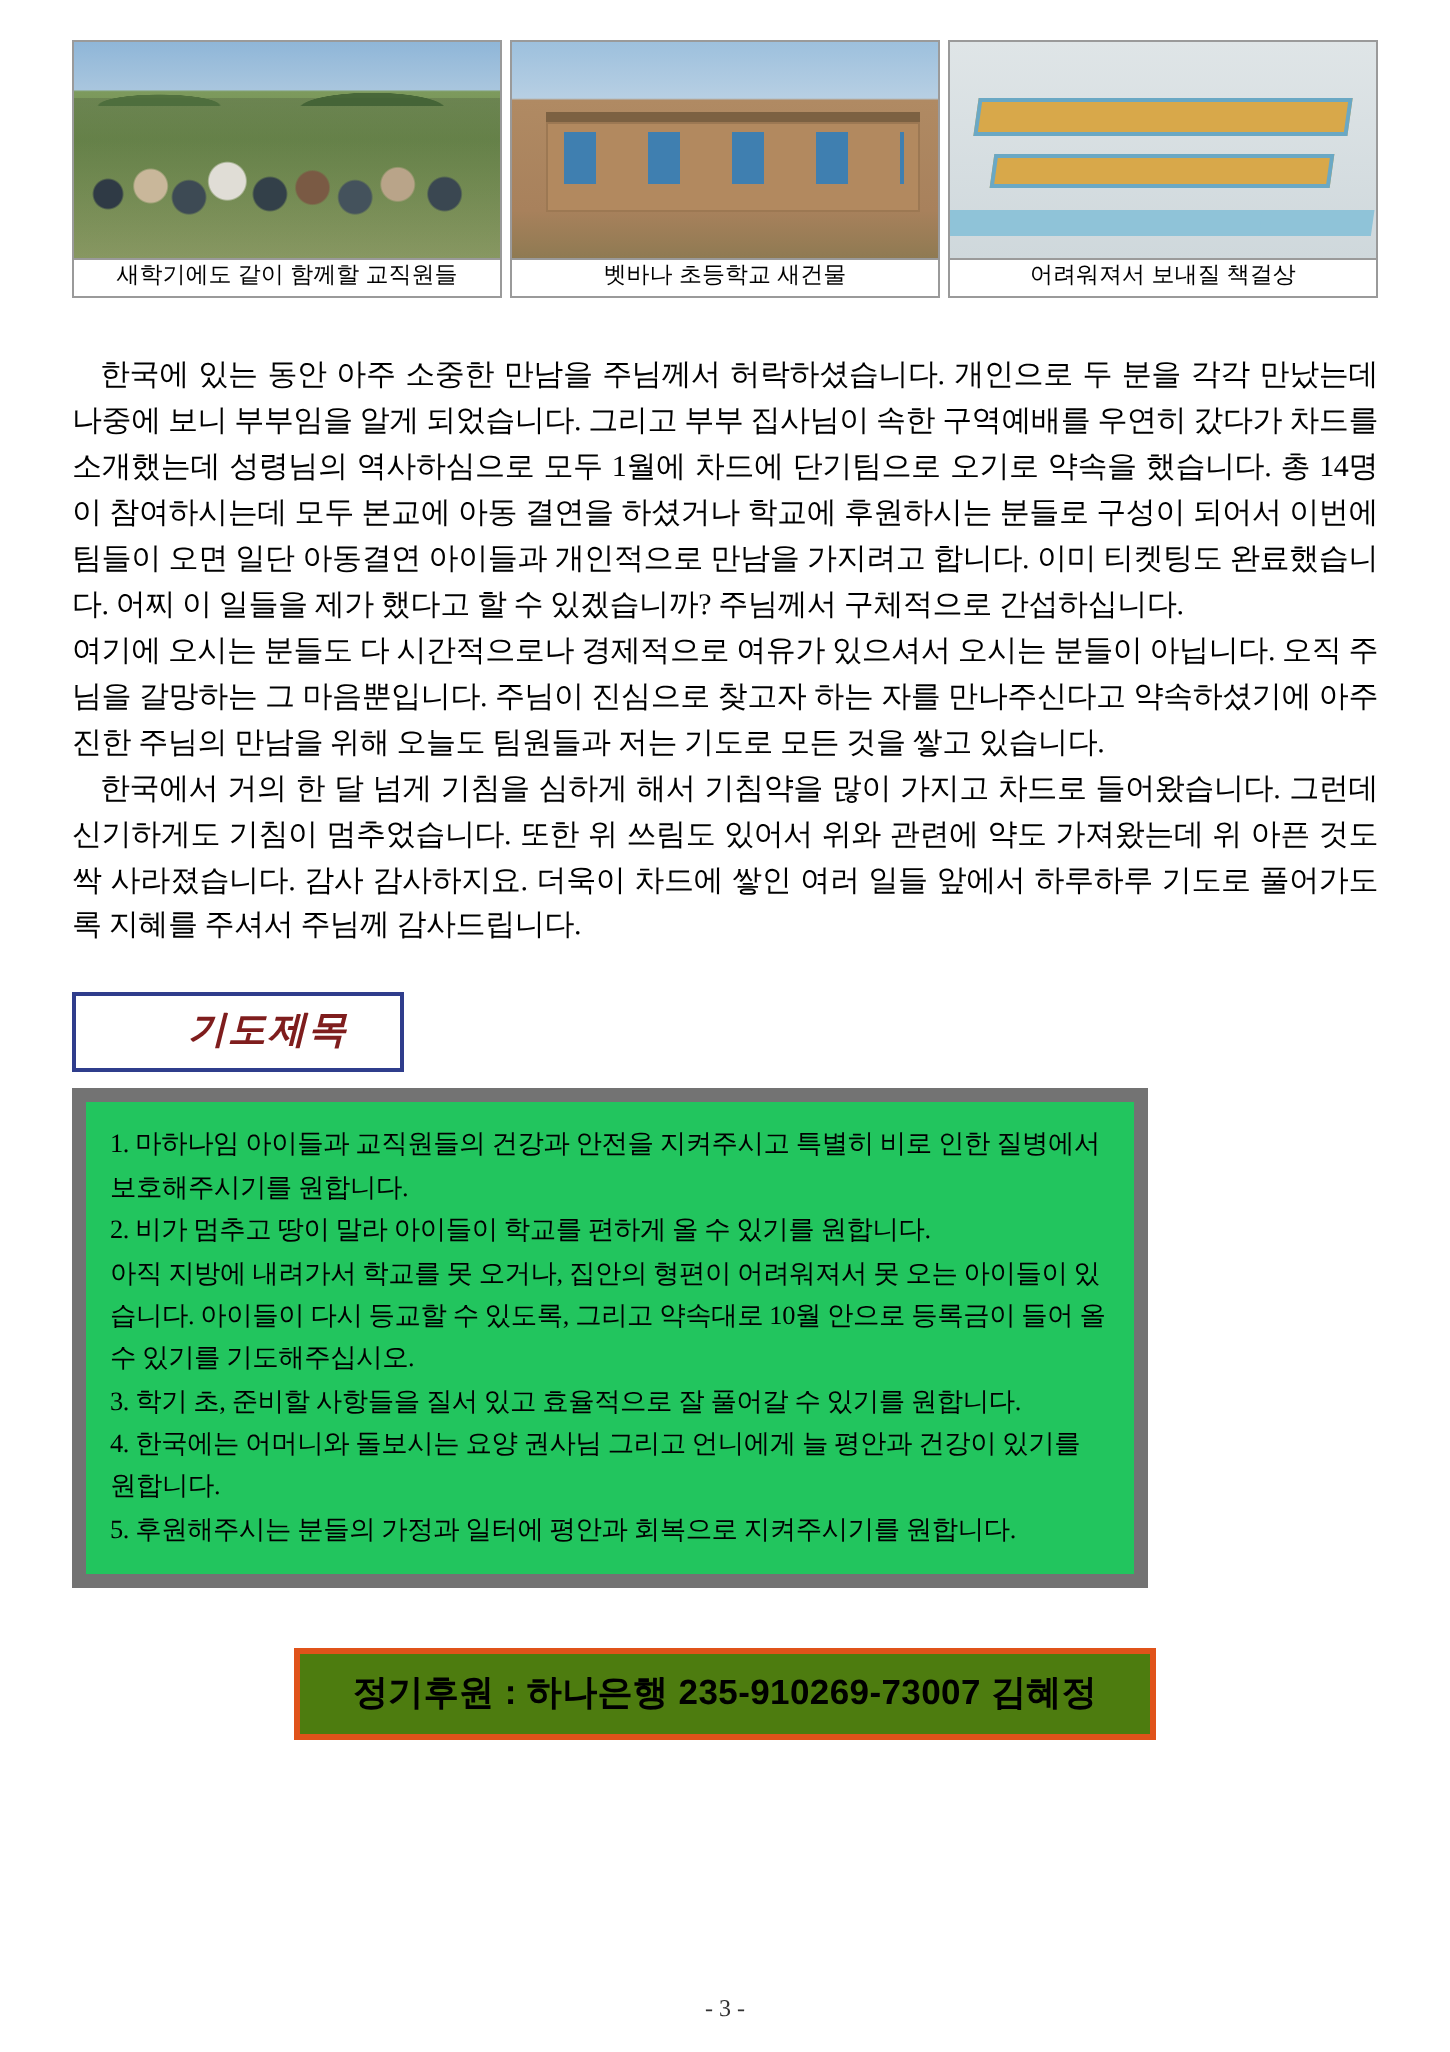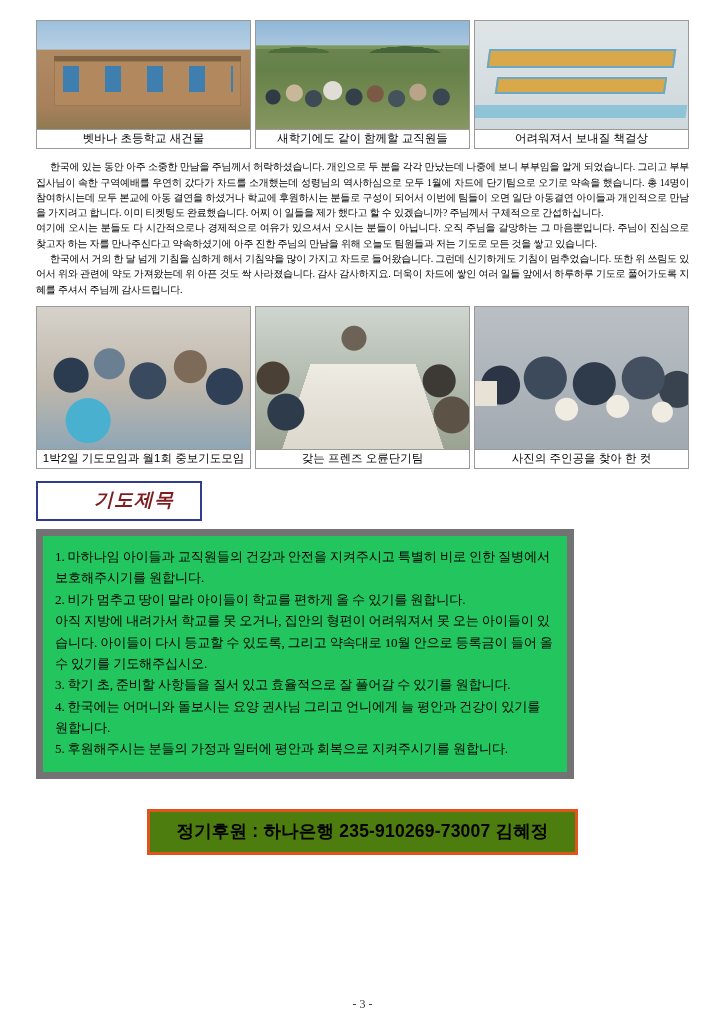--- a/index.html
+++ b/index.html
@@ -190,22 +190,22 @@
     background:
       linear-gradient(to bottom, transparent 52%, #e8e2d6 52%, #e8e2d6 70%, transparent 70%) 0 0 / 22px 100% no-repeat,
       radial-gradient(circle at 43% 72%, #f0ece2 0 11px, transparent 12px),
       radial-gradient(circle at 67% 70%, #f0ece2 0 11px, transparent 12px),
       radial-gradient(circle at 88% 74%, #f0ece2 0 10px, transparent 11px);
   }
 
   
   .body-text {
     width: 653px;
-    margin-top: 10px;
-    font-size: 10px;
+    margin-top: 28px;
+    font-size: 15px;
     line-height: 1.53;
     text-align: justify;
     text-justify: inter-character;
     letter-spacing: -0.2px;
   }
   .body-text p {
     margin: 0;
   }
   .indent { text-indent: 14px; }
 
@@ -276,55 +276,41 @@
     color: #333;
   }
 </style>
 </head>
 <body>
 
 <div class="page">
 
   <div class="photo-strip">
     <div class="photo-cell">
+      <div class="photo ph-group"></div>
+      <div class="photo-caption">새학기에도 같이 함께할 교직원들</div>
+    </div>
+    <div class="photo-cell">
       <div class="photo ph-school"></div>
       <div class="photo-caption">벳바나 초등학교 새건물</div>
-    </div>
-    <div class="photo-cell">
-      <div class="photo ph-group"></div>
-      <div class="photo-caption">새학기에도 같이 함께할 교직원들</div>
     </div>
     <div class="photo-cell">
       <div class="photo ph-desk"></div>
       <div class="photo-caption">어려워져서 보내질 책걸상</div>
     </div>
   </div>
 
   <div class="body-text">
     <p class="indent">한국에 있는 동안 아주 소중한 만남을 주님께서 허락하셨습니다. 개인으로 두 분을 각각 만났는데 나중에 보니 부부임을 알게 되었습니다. 그리고 부부 집사님이 속한 구역예배를 우연히 갔다가 차드를 소개했는데 성령님의 역사하심으로 모두 1월에 차드에 단기팀으로 오기로 약속을 했습니다. 총 14명이 참여하시는데 모두 본교에 아동 결연을 하셨거나 학교에 후원하시는 분들로 구성이 되어서 이번에 팀들이 오면 일단 아동결연 아이들과 개인적으로 만남을 가지려고 합니다. 이미 티켓팅도 완료했습니다. 어찌 이 일들을 제가 했다고 할 수 있겠습니까? 주님께서 구체적으로 간섭하십니다.</p>
     <p>여기에 오시는 분들도 다 시간적으로나 경제적으로 여유가 있으셔서 오시는 분들이 아닙니다. 오직 주님을 갈망하는 그 마음뿐입니다. 주님이 진심으로 찾고자 하는 자를 만나주신다고 약속하셨기에 아주 진한 주님의 만남을 위해 오늘도 팀원들과 저는 기도로 모든 것을 쌓고 있습니다.</p>
     <p class="indent">한국에서 거의 한 달 넘게 기침을 심하게 해서 기침약을 많이 가지고 차드로 들어왔습니다. 그런데 신기하게도 기침이 멈추었습니다. 또한 위 쓰림도 있어서 위와 관련에 약도 가져왔는데 위 아픈 것도 싹 사라졌습니다. 감사 감사하지요. 더욱이 차드에 쌓인 여러 일들 앞에서 하루하루 기도로 풀어가도록 지혜를 주셔서 주님께 감사드립니다.</p>
   </div>
 
   <div class="gap"></div>
 
-  <div class="photo-strip strip2">
-    <div class="photo-cell">
-      <div class="photo ph-pray"></div>
-      <div class="photo-caption">1박2일 기도모임과 월1회 중보기도모임</div>
-    </div>
-    <div class="photo-cell">
-      <div class="photo ph-table"></div>
-      <div class="photo-caption">갖는 프렌즈 오륜단기팀</div>
-    </div>
-    <div class="photo-cell">
-      <div class="photo ph-kids"></div>
-      <div class="photo-caption">사진의 주인공을 찾아 한 컷</div>
-    </div>
-  </div>
 
   <div class="heading-wrap">
     <div class="heading-box">
       <span class="heading-text">기도제목</span>
     </div>
   </div>
 
   <div class="prayer-box">
     <p>1. 마하나임 아이들과 교직원들의 건강과 안전을 지켜주시고 특별히 비로 인한 질병에서 보호해주시기를 원합니다.</p>
     <p>2. 비가 멈추고 땅이 말라 아이들이 학교를 편하게 올 수 있기를 원합니다.</p>

